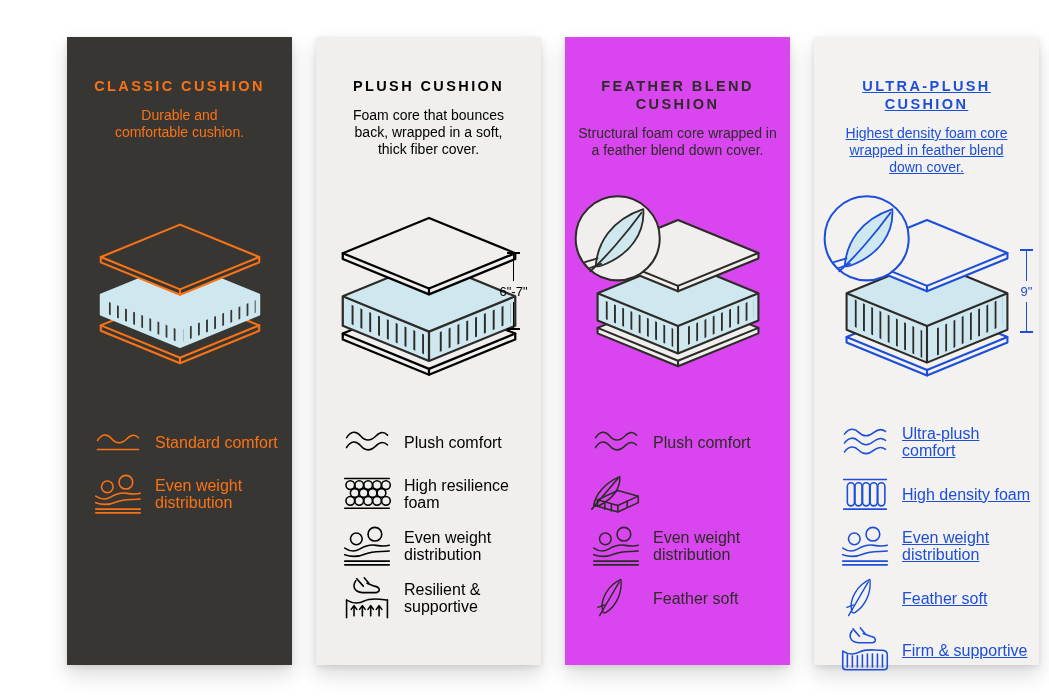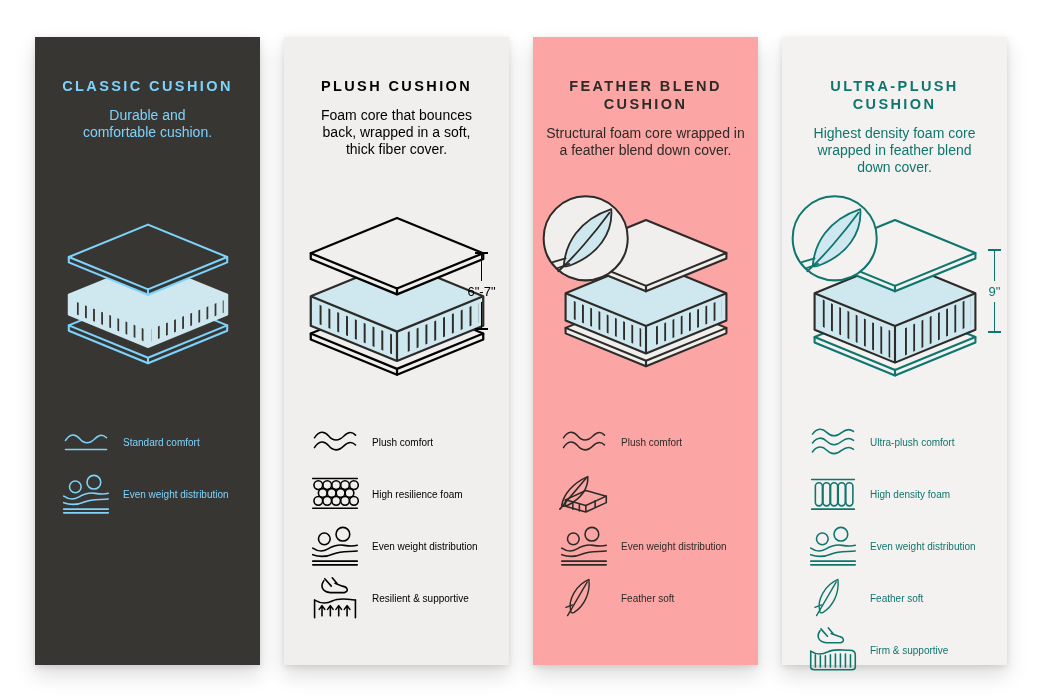--- a/index.html
+++ b/index.html
@@ -24,29 +24,29 @@
   .badge-vein{fill:none;stroke:currentColor;stroke-width:2;stroke-linecap:round;}
   
   .dimension{position:absolute;width:40px;display:flex;flex-direction:column;align-items:center;color:inherit;}
   .dim-cap{width:13px;height:2px;background:currentColor;flex-shrink:0;}
   .dim-line{width:1.6px;flex:1;background:currentColor;}
   .dim-label{padding:3px 0;font-size:13px;white-space:nowrap;}
   
   .features{list-style:none;margin:2px 0 0 0;padding:0 6px 0 24px;}
   .feature{display:flex;align-items:center;min-height:38px;margin-bottom:6px;}
   .ficon{width:54px;height:46px;flex-shrink:0;display:flex;align-items:center;justify-content:center;}
-  .flabel{margin-left:10px;font-size:10px;line-height:17px;max-width:133px;}
+  .flabel{margin-left:10px;font-size:16px;line-height:17px;max-width:133px;}
   .icon-stroke{fill:none;stroke:currentColor;stroke-width:1.7;stroke-linecap:round;stroke-linejoin:round;}
 </style>
 </head>
 <body style="background: rgb(255, 255, 255);">
 
 <div class="wrap">
 
-  <section class="column" style="background: rgb(56, 54, 51); color: #7dd3fc; --bg: #383633; --core: #cfe8f0; --outline: #cfe8f0; --hatch: #383633;">
+  <section class="column" style="background: rgb(56, 54, 51); color: #f97316; margin-left: 32px; --bg: #383633; --core: #cfe8f0; --outline: #cfe8f0; --hatch: #383633;">
     <header class="col-header">
       <h2 class="title">CLASSIC CUSHION</h2>
       <p class="desc" style="max-width:150px">Durable and comfortable cushion.</p>
     </header>
     <div class="diagram">
       <div class="dwrap" style="margin-top:44px">
         <svg width="180" viewBox="0 0 200 162">
           <defs>
               <pattern id="hp1" width="9" height="8" patternUnits="userSpaceOnUse">
             <line class="hatch-ln" x1="4" y1="-1" x2="4" y2="9"></line>
@@ -192,21 +192,21 @@
             <path d="M32,44 L32,34 M29,37 L32,33 L35,37"></path>
             <path d="M41,44 L41,34 M38,37 L41,33 L44,37"></path>
               </g>
             </svg>
         </span>
         <span class="flabel">Resilient &amp; supportive</span>
       </li>
     </ul>
   </section>
 
-  <section class="column" style="background: #fca5a5; color: rgb(45, 43, 39); --bg: #f0efed; --core: #cfe8f0; --outline: #2d2b27; --hatch: #2d2b27;">
+  <section class="column" style="background: #d946ef; color: rgb(45, 43, 39); --bg: #f0efed; --core: #cfe8f0; --outline: #2d2b27; --hatch: #2d2b27;">
     <header class="col-header">
       <h2 class="title">FEATHER BLEND CUSHION</h2>
       <p class="desc" style="max-width:212px">Structural foam core wrapped in a feather blend down cover.</p>
     </header>
     <div class="diagram">
       <div class="dwrap" style="margin-top:12px">
         <svg width="212" viewBox="0 0 232 200">
           <defs>
               <pattern id="hp3" width="9" height="8" patternUnits="userSpaceOnUse">
             <line class="hatch-ln" x1="4" y1="-1" x2="4" y2="9"></line>
@@ -279,21 +279,21 @@
             <path d="M8,47 L32,6"></path>
             <path d="M6,37 L14,34"></path>
               </g>
             </svg>
         </span>
         <span class="flabel">Feather soft</span>
       </li>
     </ul>
   </section>
 
-  <section class="column" style="background: rgb(243, 242, 240); color: #0f766e; --bg: #f3f2f0; --core: #cfe8f0; --outline: #2d2b27; --hatch: #2d2b27;">
+  <section class="column" style="background: rgb(243, 242, 240); color: #1d4ed8; text-decoration: underline; --bg: #f3f2f0; --core: #cfe8f0; --outline: #2d2b27; --hatch: #2d2b27;">
     <header class="col-header">
       <h2 class="title">ULTRA-PLUSH CUSHION</h2>
       <p class="desc" style="max-width:186px">Highest density foam core wrapped in feather blend down cover.</p>
     </header>
     <div class="diagram">
       <div class="dwrap" style="margin-top:12px">
         <svg width="212" viewBox="0 0 232 210">
           <defs>
               <pattern id="hp4" width="9" height="8" patternUnits="userSpaceOnUse">
             <line class="hatch-ln" x1="4" y1="-1" x2="4" y2="9"></line>

